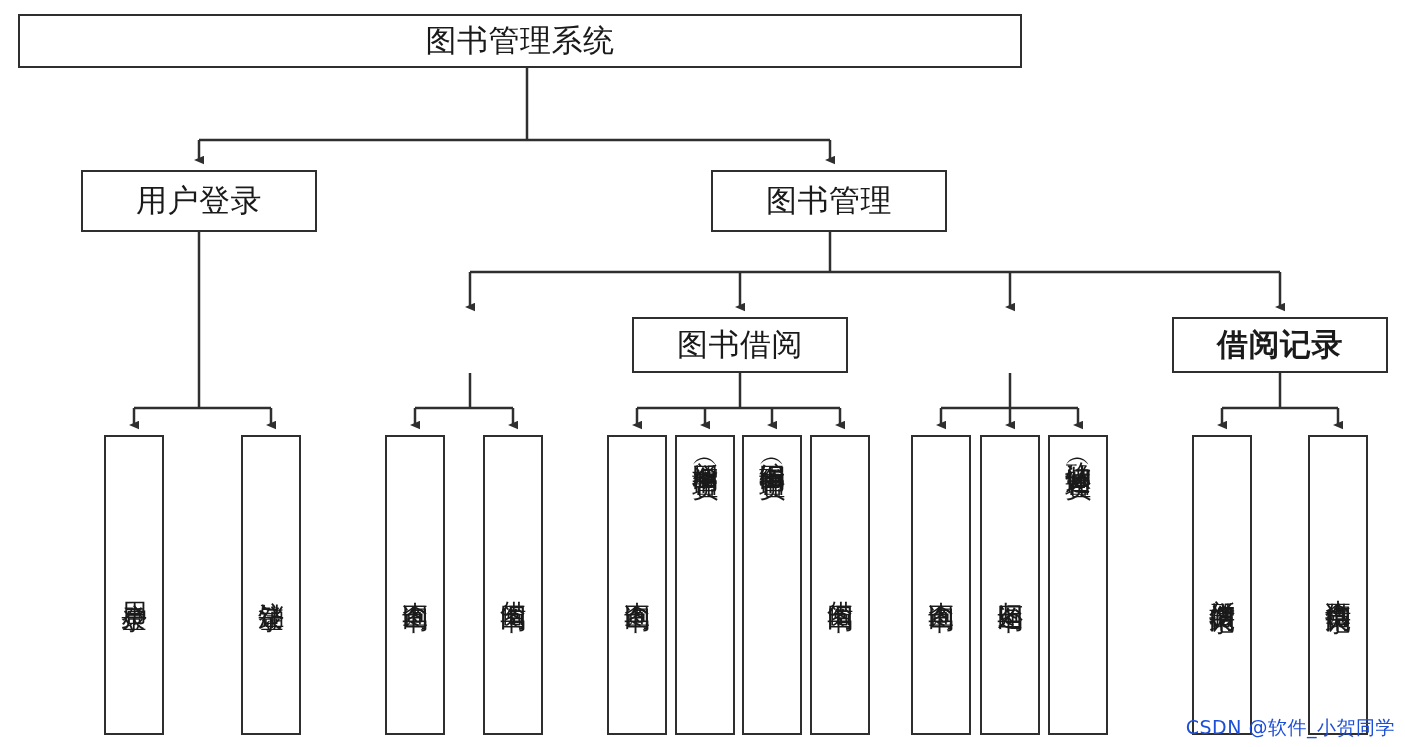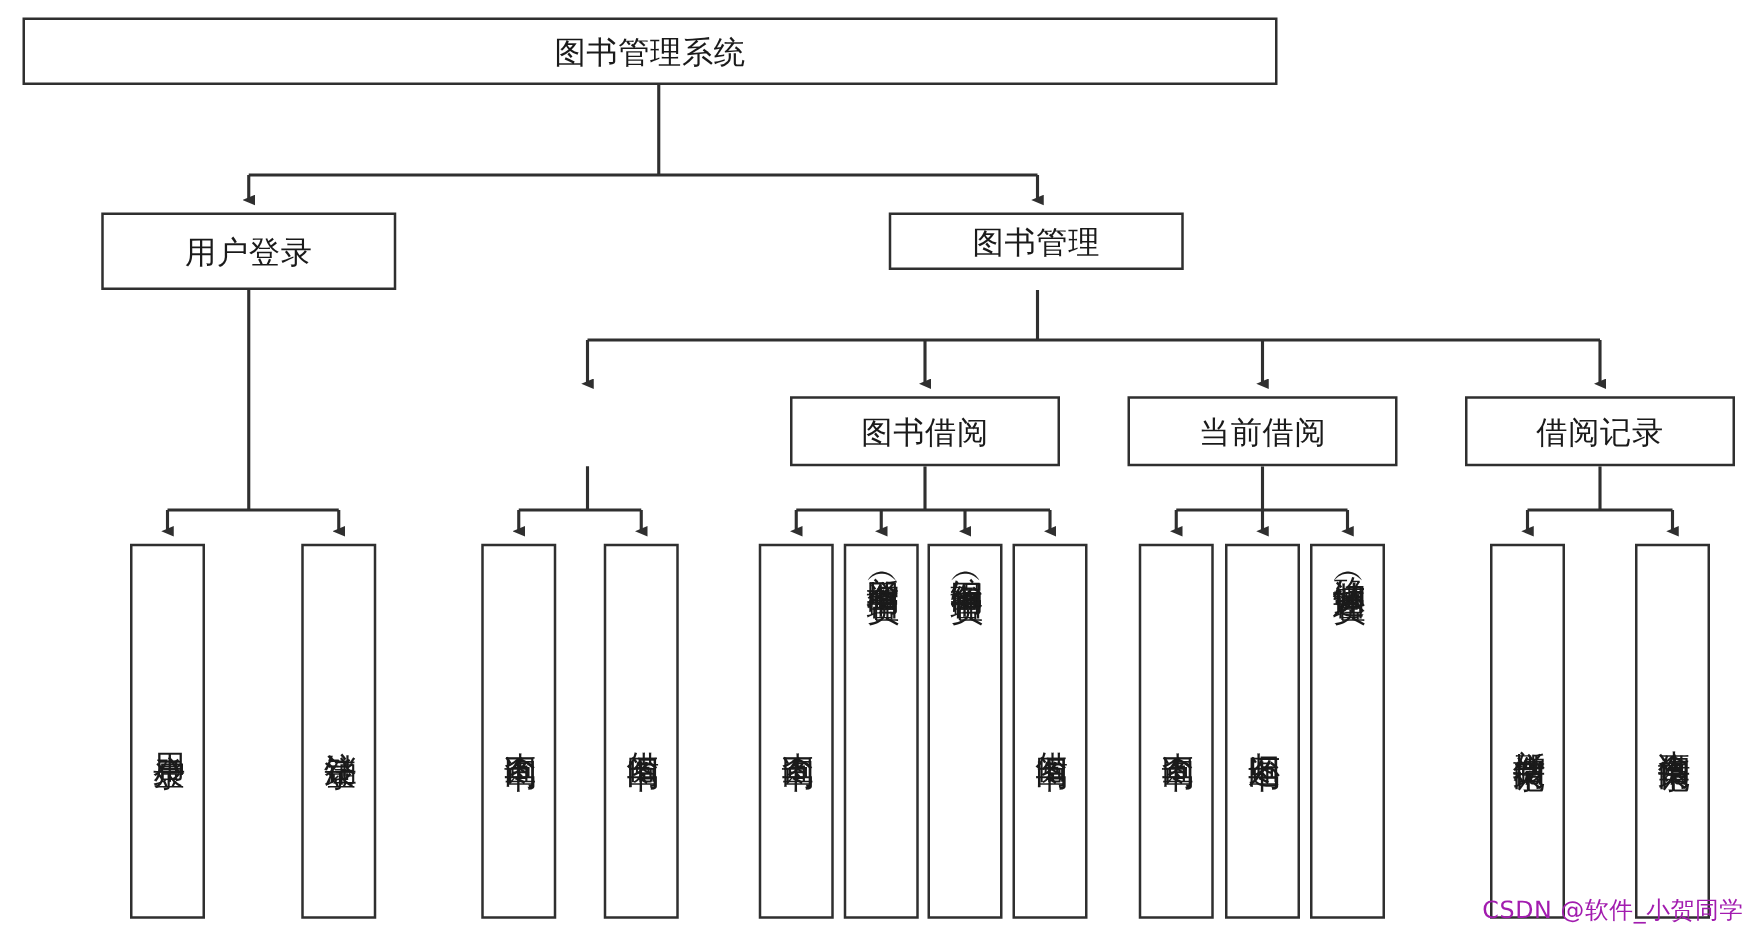--- a/index.html
+++ b/index.html
@@ -30,21 +30,21 @@
     position: absolute;
     box-sizing: border-box;
     background: #ffffff;
     border: 2.5px solid #2f2f2f;
     display: flex;
     align-items: center;
     justify-content: center;
     color: #1a1a1a;
   }
   .node.h {
-    font-size: 25px;
+    font-size: 31px;
     letter-spacing: 0.5px;
   }
   .node.leaf {
     align-items: flex-start;
     justify-content: center;
     border-width: 2.5px;
   }
   .vtext {
     writing-mode: vertical-rl;
     text-orientation: upright;
@@ -63,21 +63,21 @@
   }
   .leaf-inner.top {
     align-items: flex-start;
     padding-top: 4px;
   }
   .watermark {
     position: absolute;
     right: 10px;
     bottom: 6px;
     font-size: 19px;
-    color: #a21caf;
+    color: #1d4ed8;
     white-space: nowrap;
     letter-spacing: 0.5px;
     margin-left: 40px;
   }
 </style>
 </head>
 <body>
 
 <div id="canvas">
 
@@ -131,31 +131,28 @@
     </g>
   </svg>
 
   <div class="node h" style="left:18px; top:14px; width:1004px; height:54px;">
     <span>图书管理系统</span>
   </div>
 
   <div class="node h" style="left:81px; top:170px; width:236px; height:62px;">
     <span>用户登录</span>
   </div>
-  <div class="node h" style="left:711px; top:170px; width:236px; height:46px;">
+  <div class="node h" style="left:711px; top:170px; width:236px; height:62px;">
     <span>图书管理</span>
   </div>
 
   <div class="node h" style="left:632px; top:317px; width:216px; height:56px;text-align:center;">
     <span>图书借阅</span>
   </div>
-  <div class="node h" style="left:902px; top:317px; width:216px; height:56px;">
-    <span>当前借阅</span>
-  </div>
-  <div class="node h" style="left:1172px; top:317px; width:216px; height:56px;">
+  <div class="node h" style="left:1172px; top:317px; width:216px; height:56px;font-weight:bold;">
     <span>借阅记录</span>
   </div>
 
   <div class="node leaf" style="left:104px; top:435px; width:60px; height:300px;">
     <div class="leaf-inner">
       <span class="vtext">用户登录</span>
     </div>
   </div>
   <div class="node leaf" style="left:241px; top:435px; width:60px; height:300px;">
     <div class="leaf-inner">

